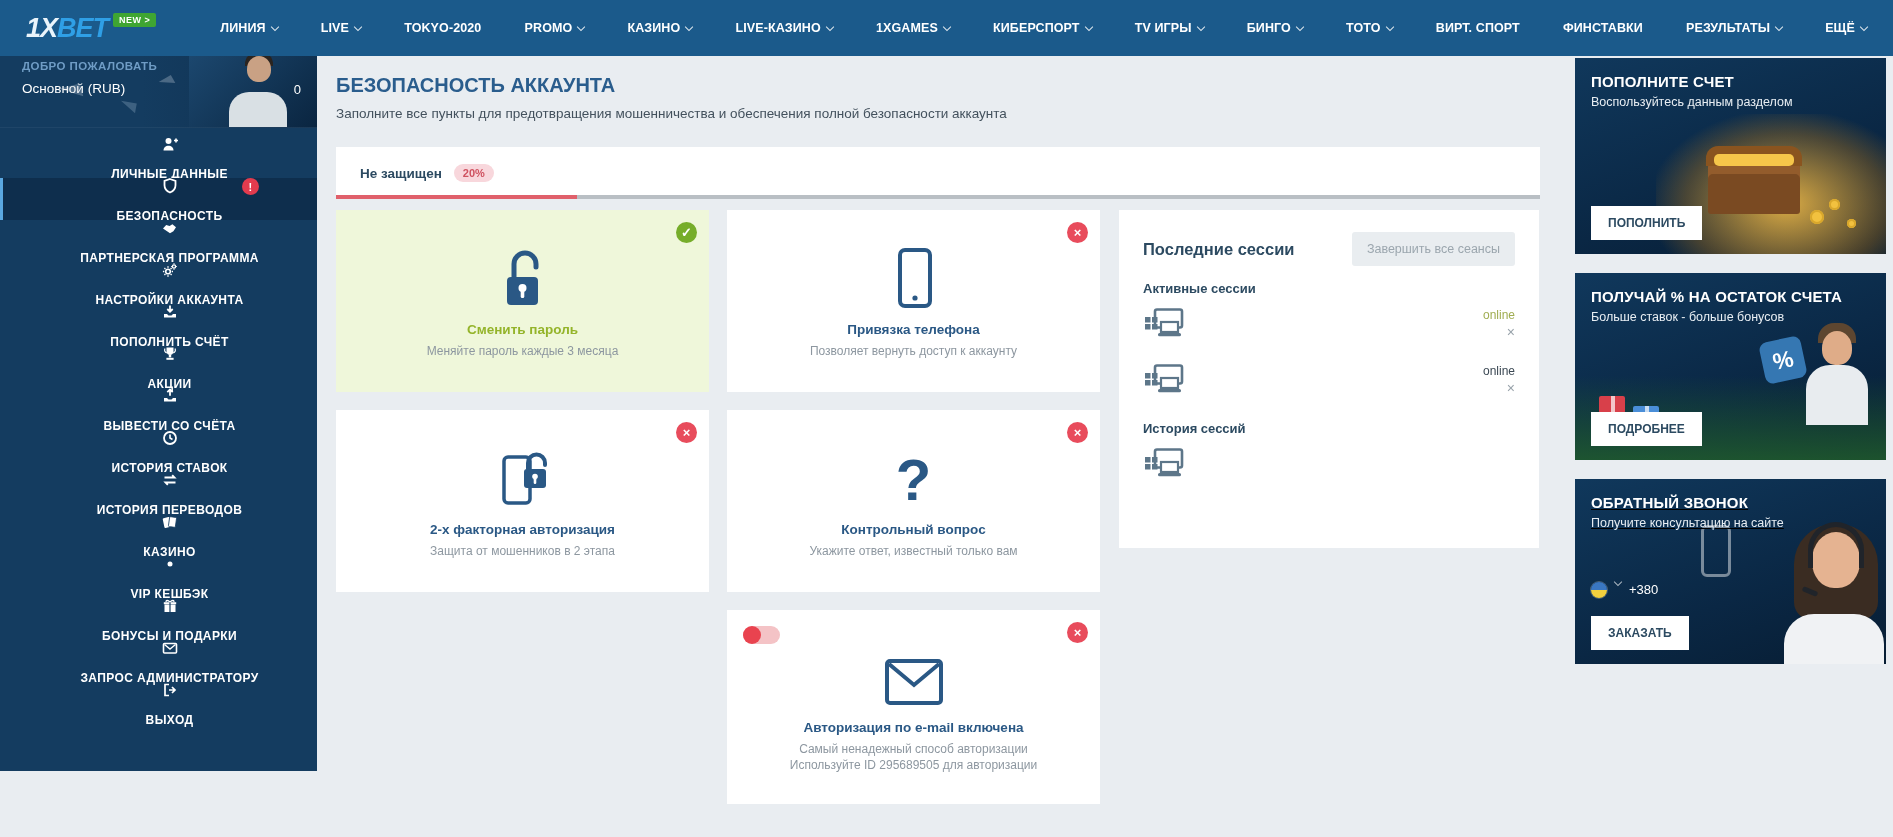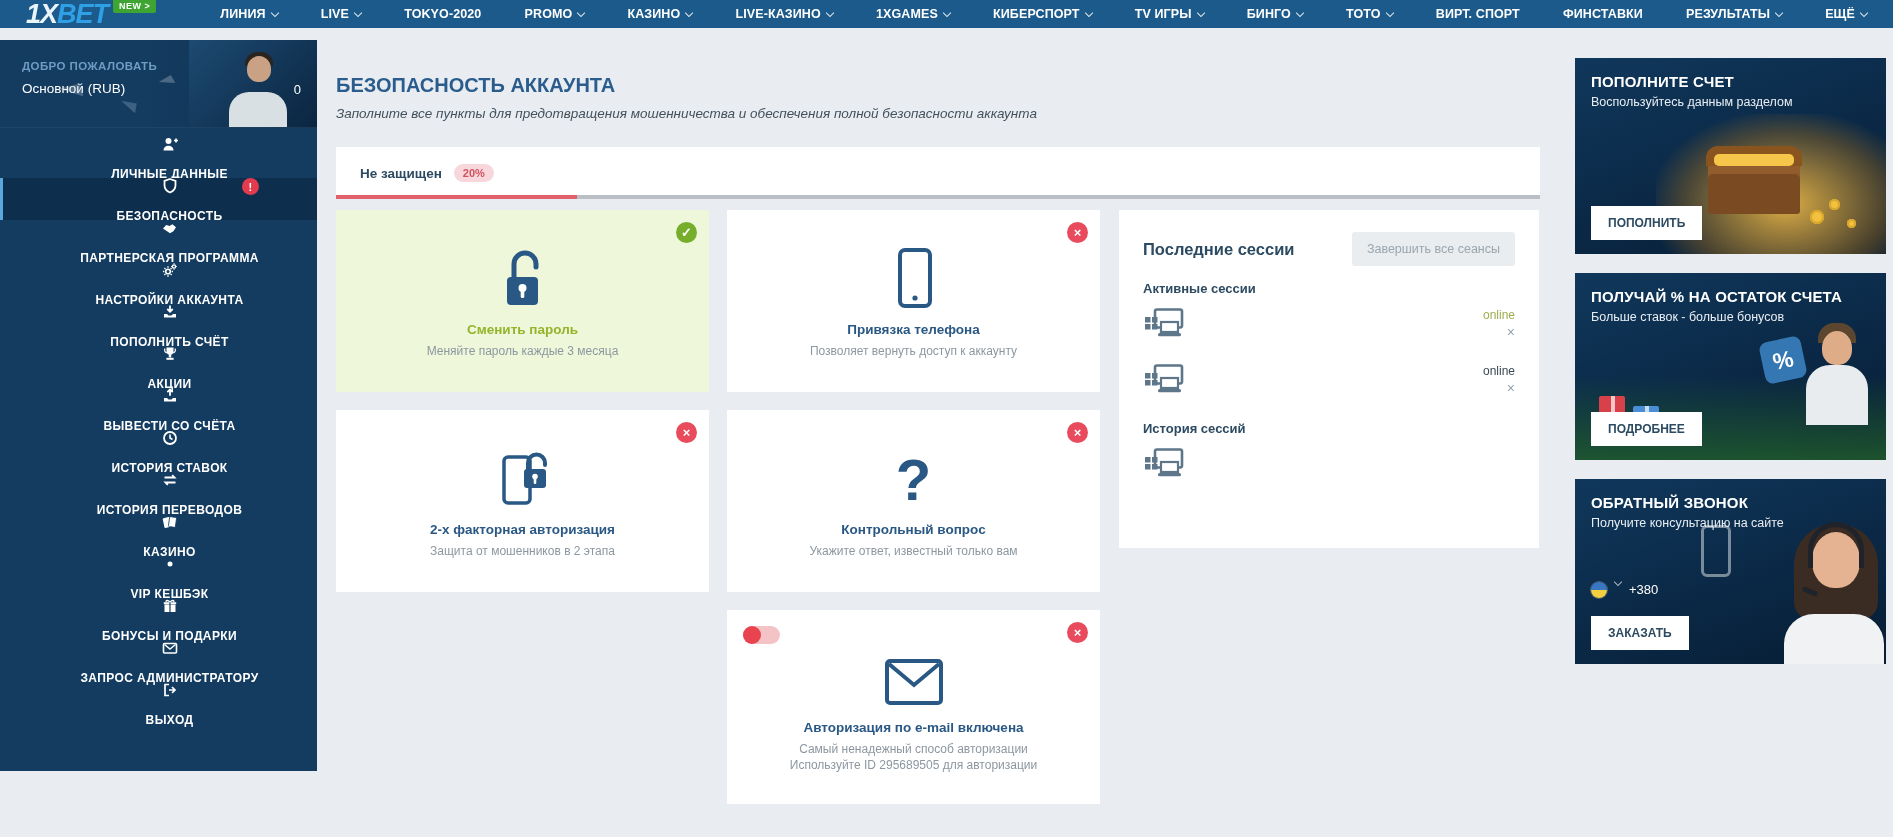--- a/index.html
+++ b/index.html
@@ -6,21 +6,21 @@
   html,body { width:1893px; height:837px; }
   body {
     font-family:"Liberation Sans", sans-serif;
     background:#e9edf1;
     position:relative;
     overflow:hidden;
   }
 
   
   .topnav{
-    height:28px; background:#1b5a8b; display:flex; align-items:center;
+    height:56px; background:#1b5a8b; display:flex; align-items:center;
     padding:0 26px; position:relative; z-index:5;
   }
   .logo{ display:flex; align-items:flex-start; cursor:pointer; margin-right:30px; }
   .logo-main{ font-style:italic; font-weight:bold; font-size:27px; letter-spacing:-1px; line-height:1; }
   .logo-1x{ color:#eaf4fb; }
   .logo-bet{ color:#2f9fe6; }
   .logo-badge{
     background:#3fa532; color:#fff; font-size:9px; font-weight:bold;
     padding:2px 6px; border-radius:2px; margin-left:5px; margin-top:-2px; letter-spacing:.5px;
   }
@@ -65,21 +65,21 @@
   .side-item svg{ flex:0 0 16px; }
   .side-item.active{ background:#0e2e4d; border-left:3px solid #5aa7e0; padding-left:19px; }
   .alert-badge{
     position:absolute; right:58px; width:17px; height:17px; border-radius:50%;
     background:#e23b4e; color:#fff; font-size:11px; display:flex; align-items:center; justify-content:center;
   }
 
   
   .main{ position:absolute; left:336px; top:40px; width:1204px; }
   .page-title{ margin-top:34px; font-size:20px; font-weight:bold; color:#2a5d8d; }
-  .page-sub{ margin-top:9px; font-size:13.5px; color:#43515d;font-style:italic; }
+  .page-sub{ margin-top:9px; font-size:13.5px; color:#43515d; }
 
   .tabstrip{
     margin-top:26px; background:#fff; height:52px; position:relative;
     display:flex; align-items:center; padding-left:24px;
   }
   .tab{ display:flex; align-items:center; gap:12px; cursor:pointer; }
   .tab-label{ font-size:13.5px; font-weight:bold; color:#2c4a61; }
   .tab-badge{ background:#f8d7dc; color:#cf5260; font-size:11px; font-weight:bold; padding:3px 9px; border-radius:10px; }
   .tab-track{ position:absolute; left:0; bottom:0; width:100%; height:4px; background:#b9bfc4; }
   .tab-fill{ width:20%; height:100%; background:#e0606b; }
@@ -121,21 +121,21 @@
   .online.g{ color:#a0ad52; } .online.d{ color:#3c4954; }
   .close-x{ color:#98a2aa; font-size:14px; cursor:pointer; line-height:1; }
 
   
   .rightcol{ position:absolute; left:1575px; top:58px; width:311px; }
   .banner{
     position:relative; margin-bottom:19px; overflow:hidden; cursor:pointer;
     background:linear-gradient(160deg,#10385c 0%,#0a2744 60%,#071d33 100%);
     padding:15px 16px;
   }
-  .b1{ height:196px; } .b2{ height:187px; } .b3{ height:185px; }
+  .b1{ height:196px; } .b2{ height:187px; } .b3{ height:185px;text-decoration:underline; }
   .b-title{ color:#fff; font-weight:bold; font-size:15px; letter-spacing:.2px; position:relative; z-index:2; }
   .b-sub{ color:#e8eef3; font-size:12.5px; margin-top:5px; position:relative; z-index:2; }
   .b-btn{
     position:absolute; left:16px; bottom:14px; z-index:3;
     background:#fff; border:none; color:#2c4a61; font-weight:bold; font-size:12px;
     padding:10px 17px; font-family:inherit; cursor:pointer;
   }
   
   .glow{ position:absolute; right:-30px; bottom:-40px; width:260px; height:180px;
     background:radial-gradient(ellipse at center,rgba(255,195,70,.85),rgba(190,125,25,.35) 55%,transparent 75%); }

